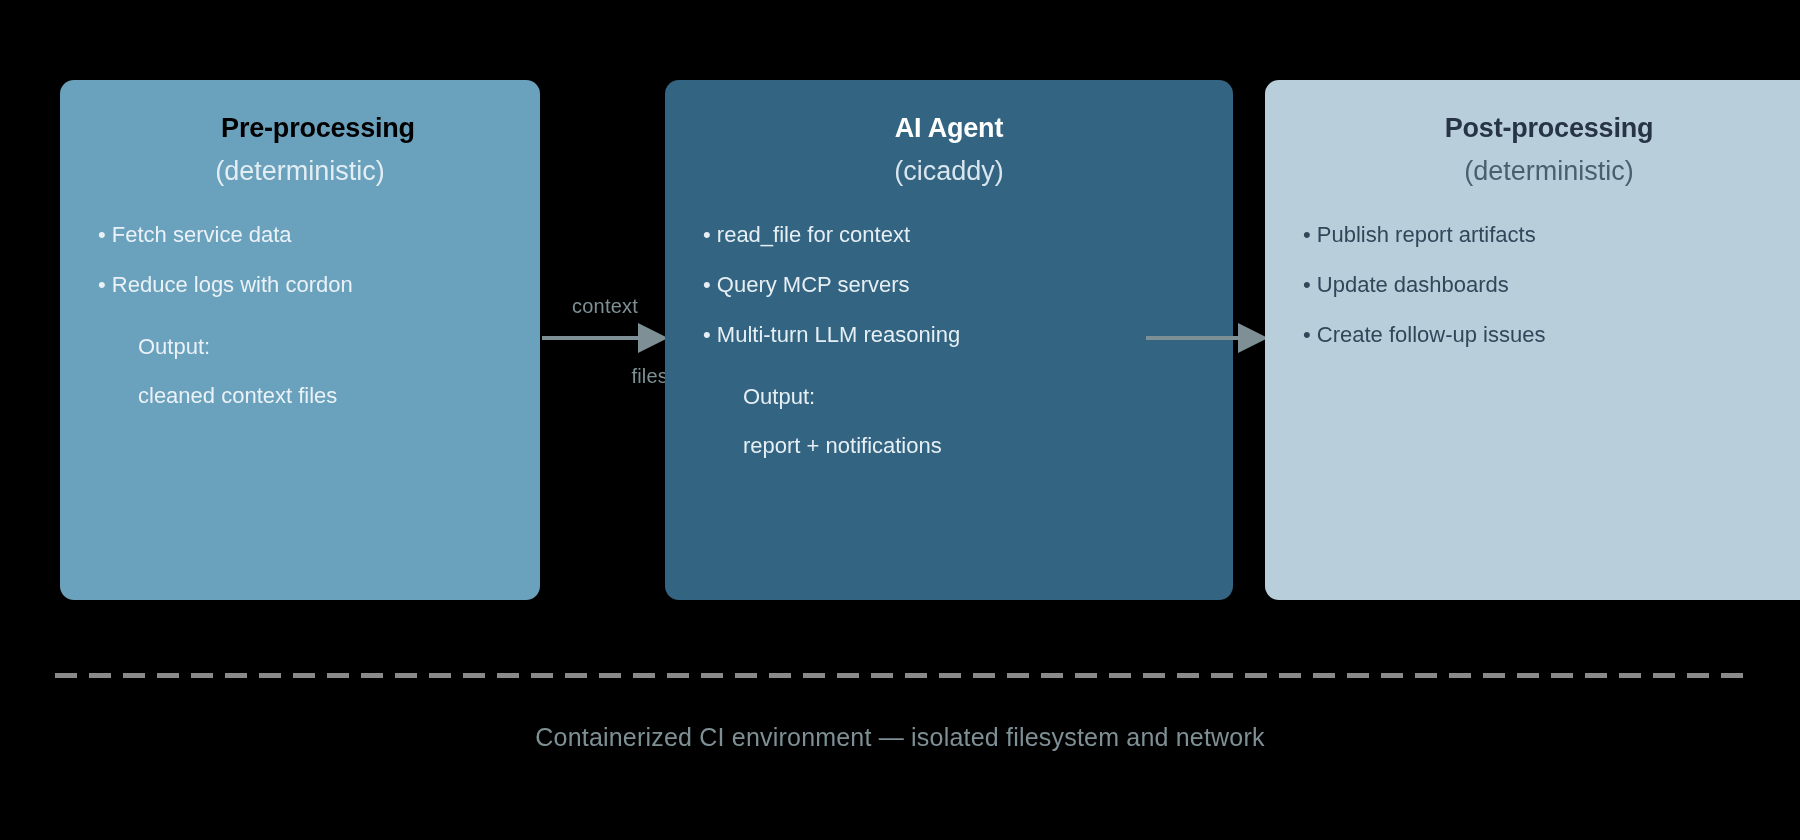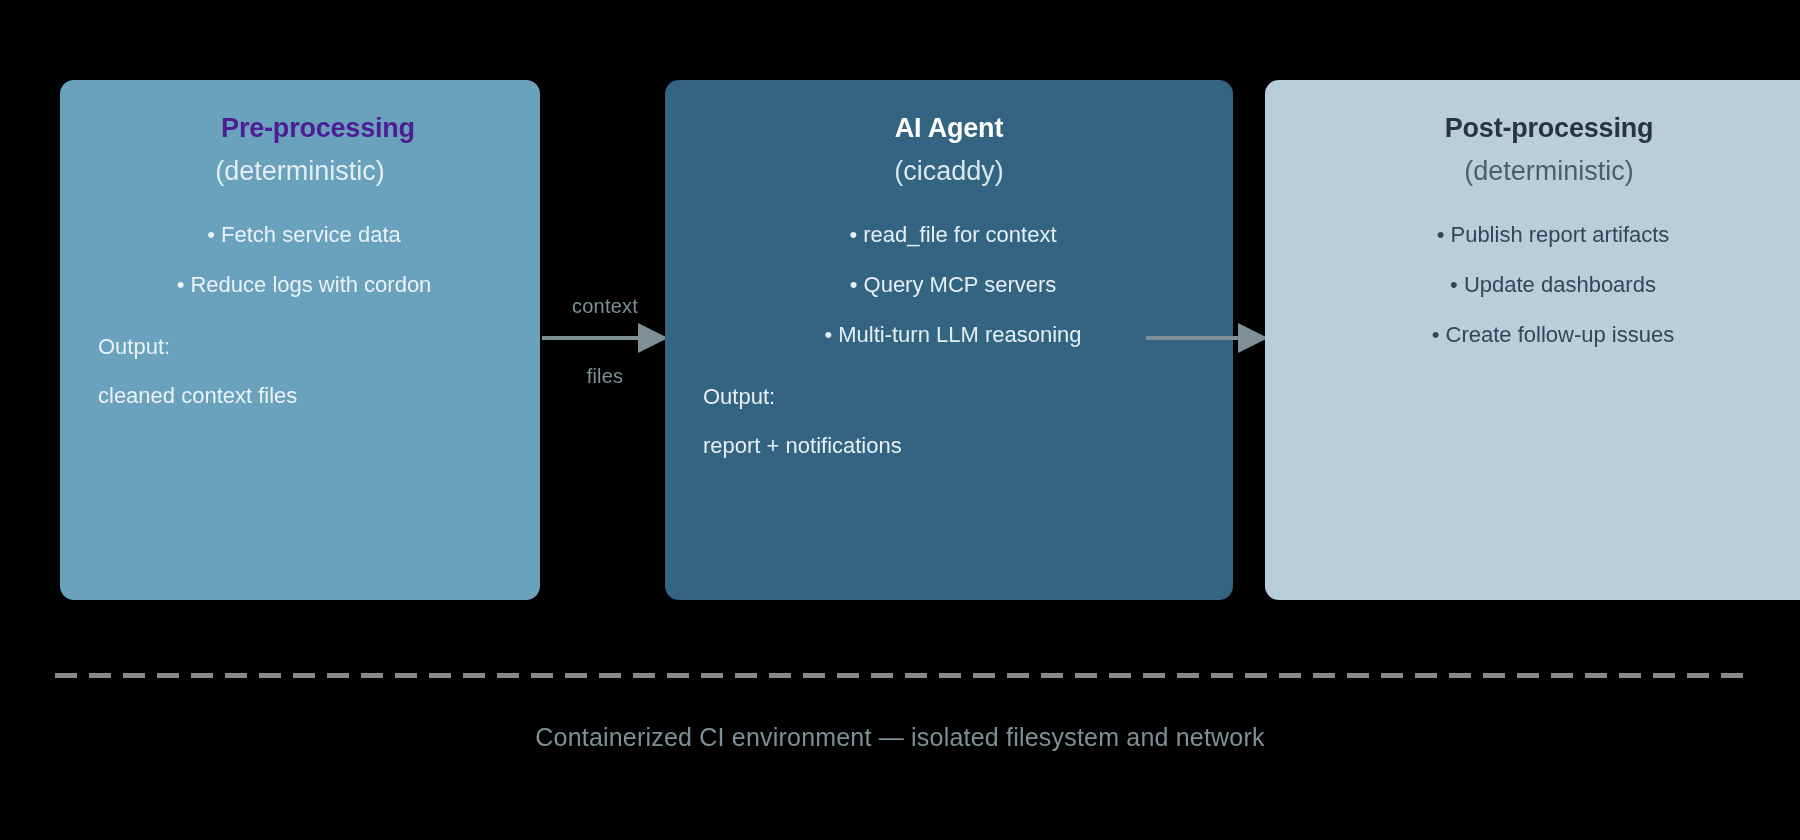--- a/index.html
+++ b/index.html
@@ -42,52 +42,51 @@
     font-weight: normal;
     margin-top: 13px;
     text-align: center;
     line-height: 1.1;
   }
 
   .bullets {
     margin-top: 38px;
     align-self: stretch;
     padding-left: 8px;
-    text-align: center;
   }
 
   .bullet {
     font-size: 22px;
     line-height: 1.0;
     margin-bottom: 28px;
     white-space: nowrap;
   }
 
-  .output-block { margin-top: 12px; align-self: stretch; padding-left: 8px; }
+  .output-block { margin-top: 12px; align-self: stretch; padding-left: 8px; margin-left: 40px; }
 
   .output-label {
     font-size: 22px;
     line-height: 1.0;
     margin-bottom: 27px;
     white-space: nowrap;
   }
 
   .output-value {
     font-size: 22px;
     line-height: 1.0;
     white-space: nowrap;
   }
 
   
   #box-pre {
     left: 60px;  top: 80px;
     width: 480px; height: 520px;
     background: #6AA1BC;
   }
-  #box-pre .box-title    { color: #4c1d95; margin-left: 36px; }
+  #box-pre .box-title    { color: #000000; margin-left: 36px; }
   #box-pre .box-subtitle { color: #E3EEF4; }
   #box-pre .bullet,
   #box-pre .output-label,
   #box-pre .output-value { color: #EAF2F7; }
 
   
   #box-agent {
     left: 665px; top: 80px;
     width: 568px; height: 520px;
     background: #336482;
@@ -132,21 +131,21 @@
 
   .arrow-label {
     position: absolute;
     font-size: 20px;
     color: #7E9096;
     letter-spacing: 0.2px;
     text-align: center;
     white-space: nowrap;
   }
   #arrow-label-top    { left: 542px; top: 295px; width: 126px; }
-  #arrow-label-bottom { left: 542px; top: 365px; width: 126px; }
+  #arrow-label-bottom { left: 542px; top: 365px; width: 126px; text-align: right; }
 
   
   #container-divider {
     position: absolute;
     left: 55px; top: 673px;
     width: 1690px; height: 5px;
     background: repeating-linear-gradient(
       to right,
       #8A8A8A 0px, #8A8A8A 22px,
       rgba(0,0,0,0) 22px, rgba(0,0,0,0) 34px

